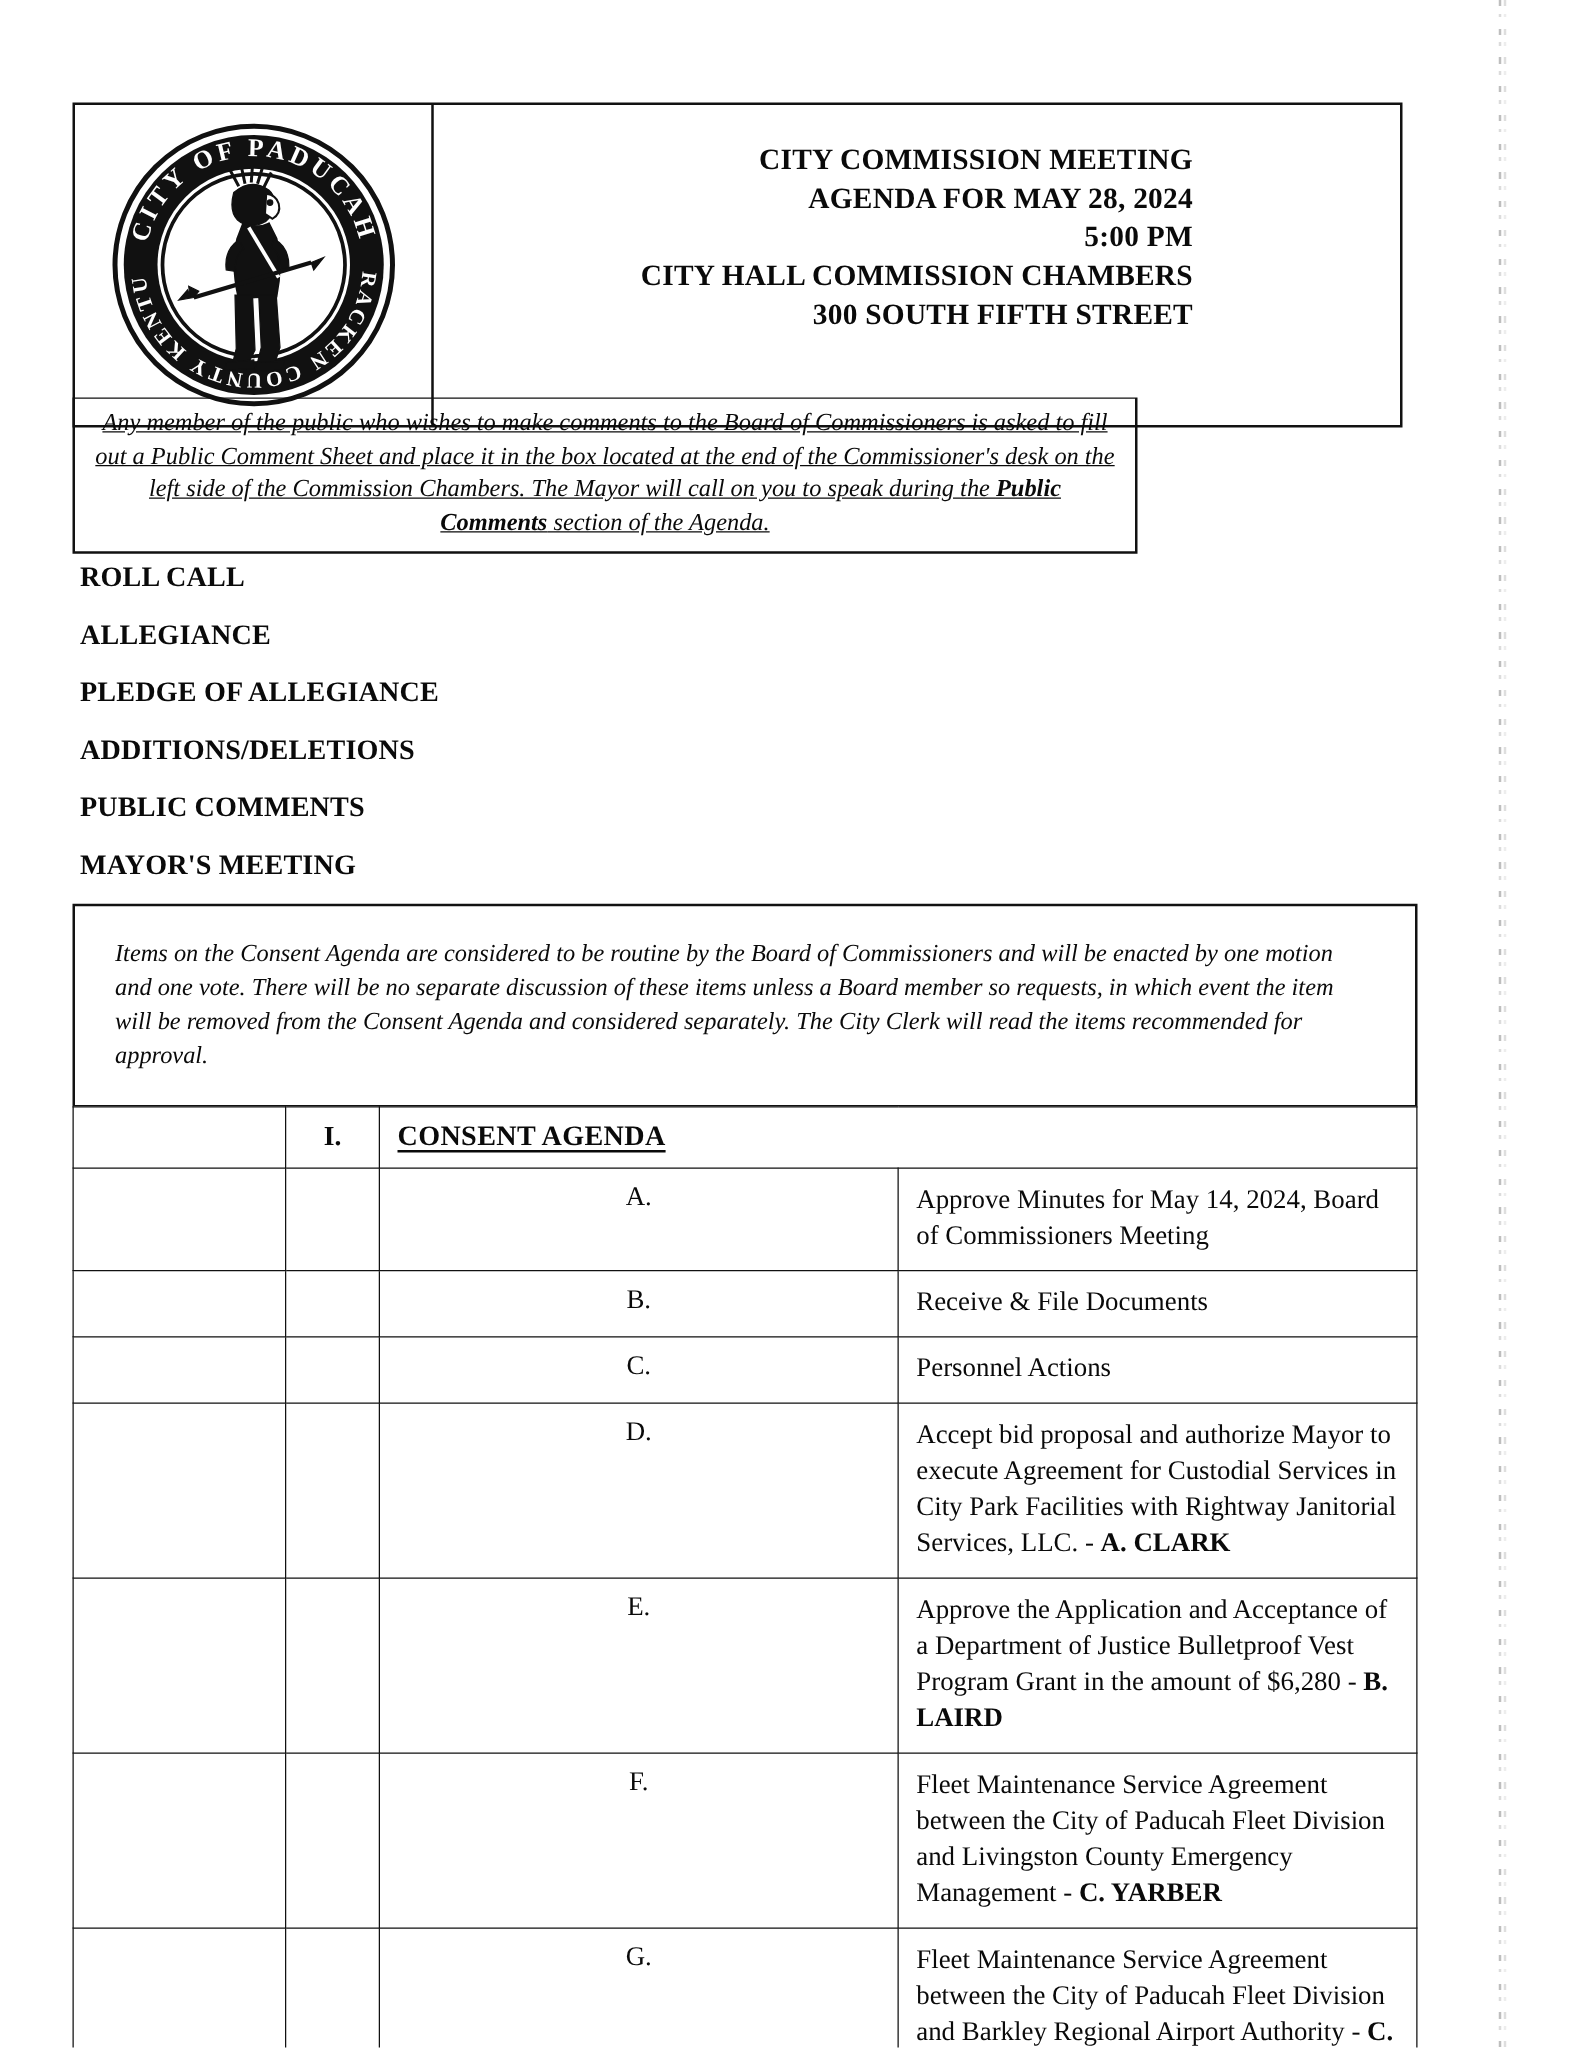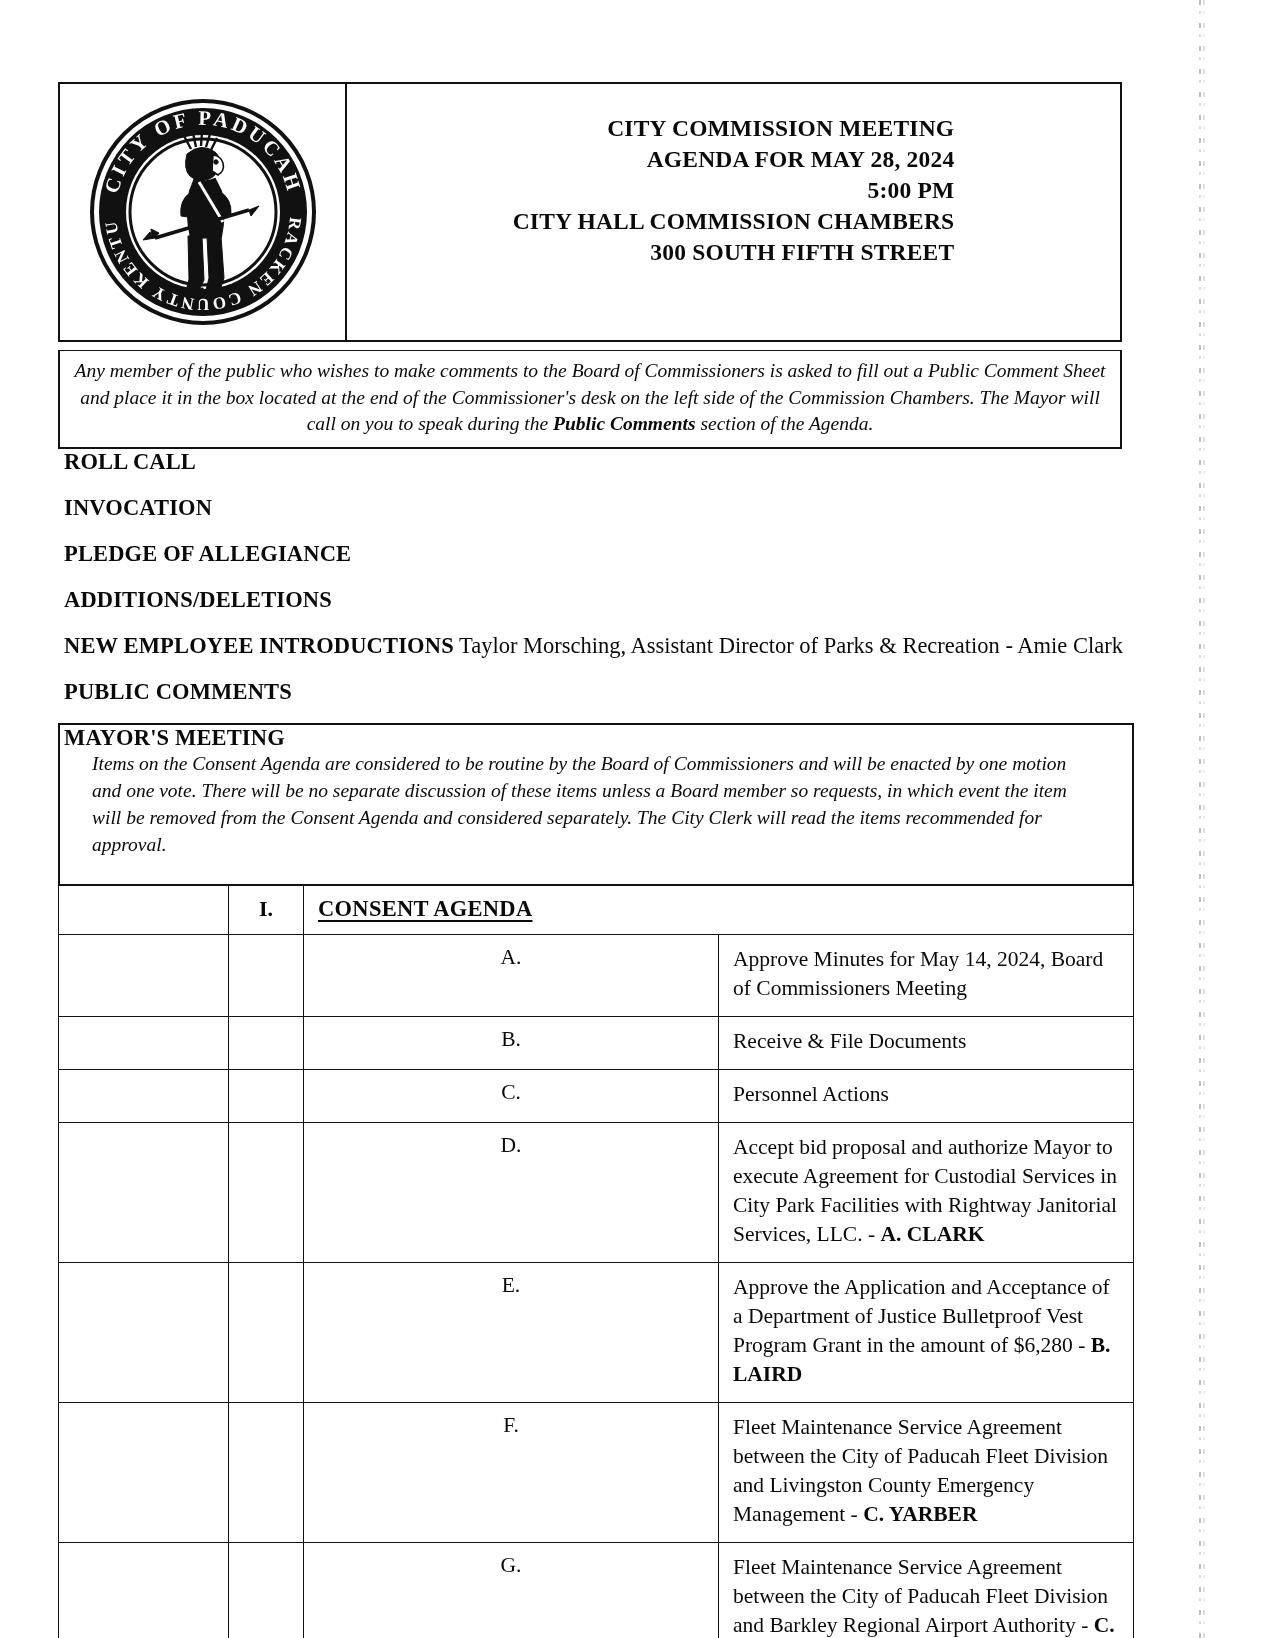--- a/index.html
+++ b/index.html
@@ -76,28 +76,29 @@
     font-size: 23.5px;
     line-height: 31px;
     letter-spacing: .2px;
     transform: translateY(-22px);
   }
 
   
   .notice-bar {
     position: absolute;
     left: 58px;
-    top: 350px;
-    width: 1064px;
+    top: 318px;
+    width: 852px;
     box-sizing: border-box;
     border-left: 2px solid #111;
     border-right: 2px solid #111;
     border-bottom: 2px solid #111;
     border-top: 1px solid #111;
     padding: 7px 14px 9px 14px;
+    text-decoration: underline;
   }
   .notice-bar p {
     margin: 0;
     font-style: italic;
     font-size: 19.5px;
     line-height: 26.5px;
     text-align: center;
   }
   .notice-bar .b { font-weight: bold; }
 
@@ -236,30 +237,27 @@
     <p>
       <span>Any member of the public who wishes to make comments to the Board of Commissioners is asked to fill out a Public Comment Sheet and place it in the box located at the end of the Commissioner's desk on the left side of the Commission Chambers. The Mayor will call on you to speak during the </span><span class="b">Public Comments</span><span> section of the Agenda.</span>
     </p>
   </div>
 
   <div class="sections">
     <div class="section-line">
       <span>ROLL CALL</span>
     </div>
     <div class="section-line">
-      <span>INVOCATION</span>
+      <span>ALLEGIANCE</span>
     </div>
     <div class="section-line">
       <span>PLEDGE OF ALLEGIANCE</span>
     </div>
     <div class="section-line">
       <span>ADDITIONS/DELETIONS</span>
-    </div>
-    <div class="section-line">
-      <span>NEW EMPLOYEE INTRODUCTIONS</span><span class="detail"> Taylor Morsching, Assistant Director of Parks &amp; Recreation - Amie Clark</span>
     </div>
     <div class="section-line">
       <span>PUBLIC COMMENTS</span>
     </div>
     <div class="section-line" style="margin-bottom:0">
       <span>MAYOR'S MEETING</span>
     </div>
   </div>
 
   <div class="consent-block">

